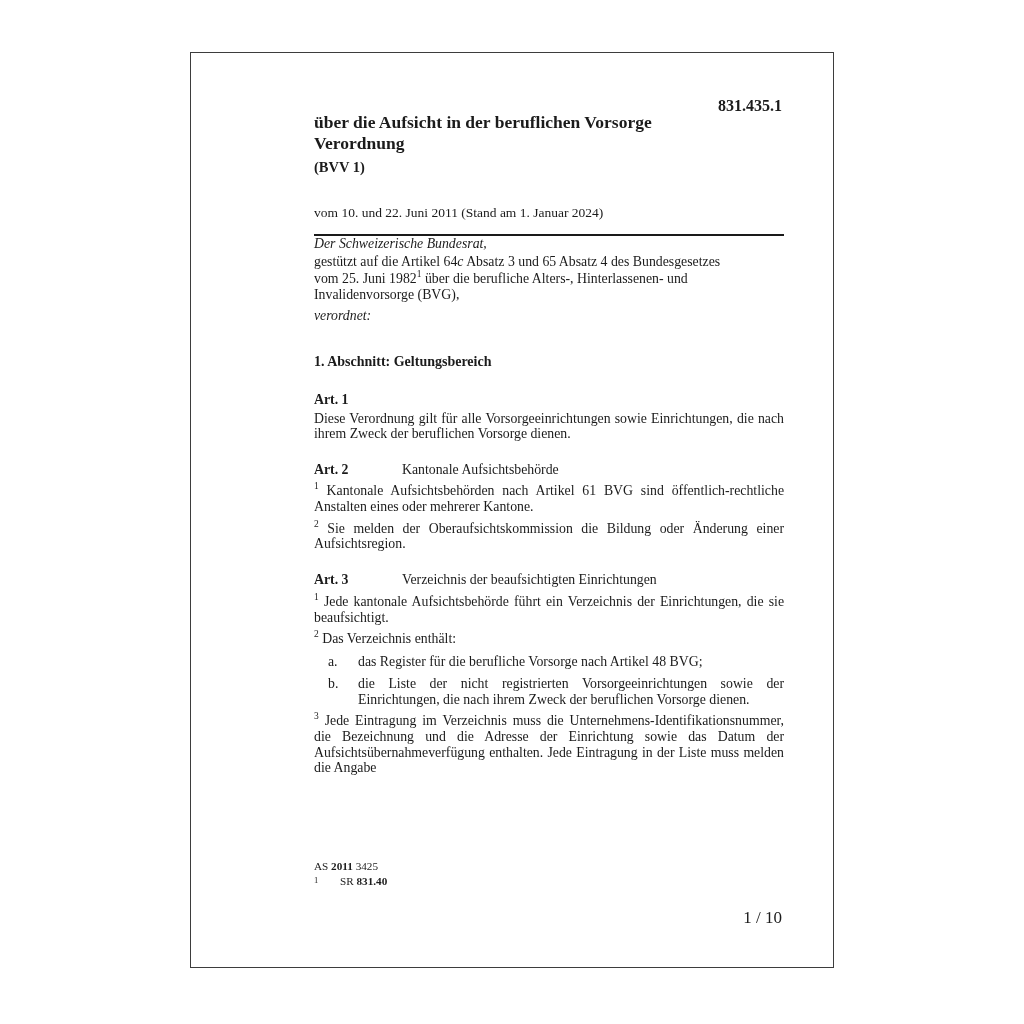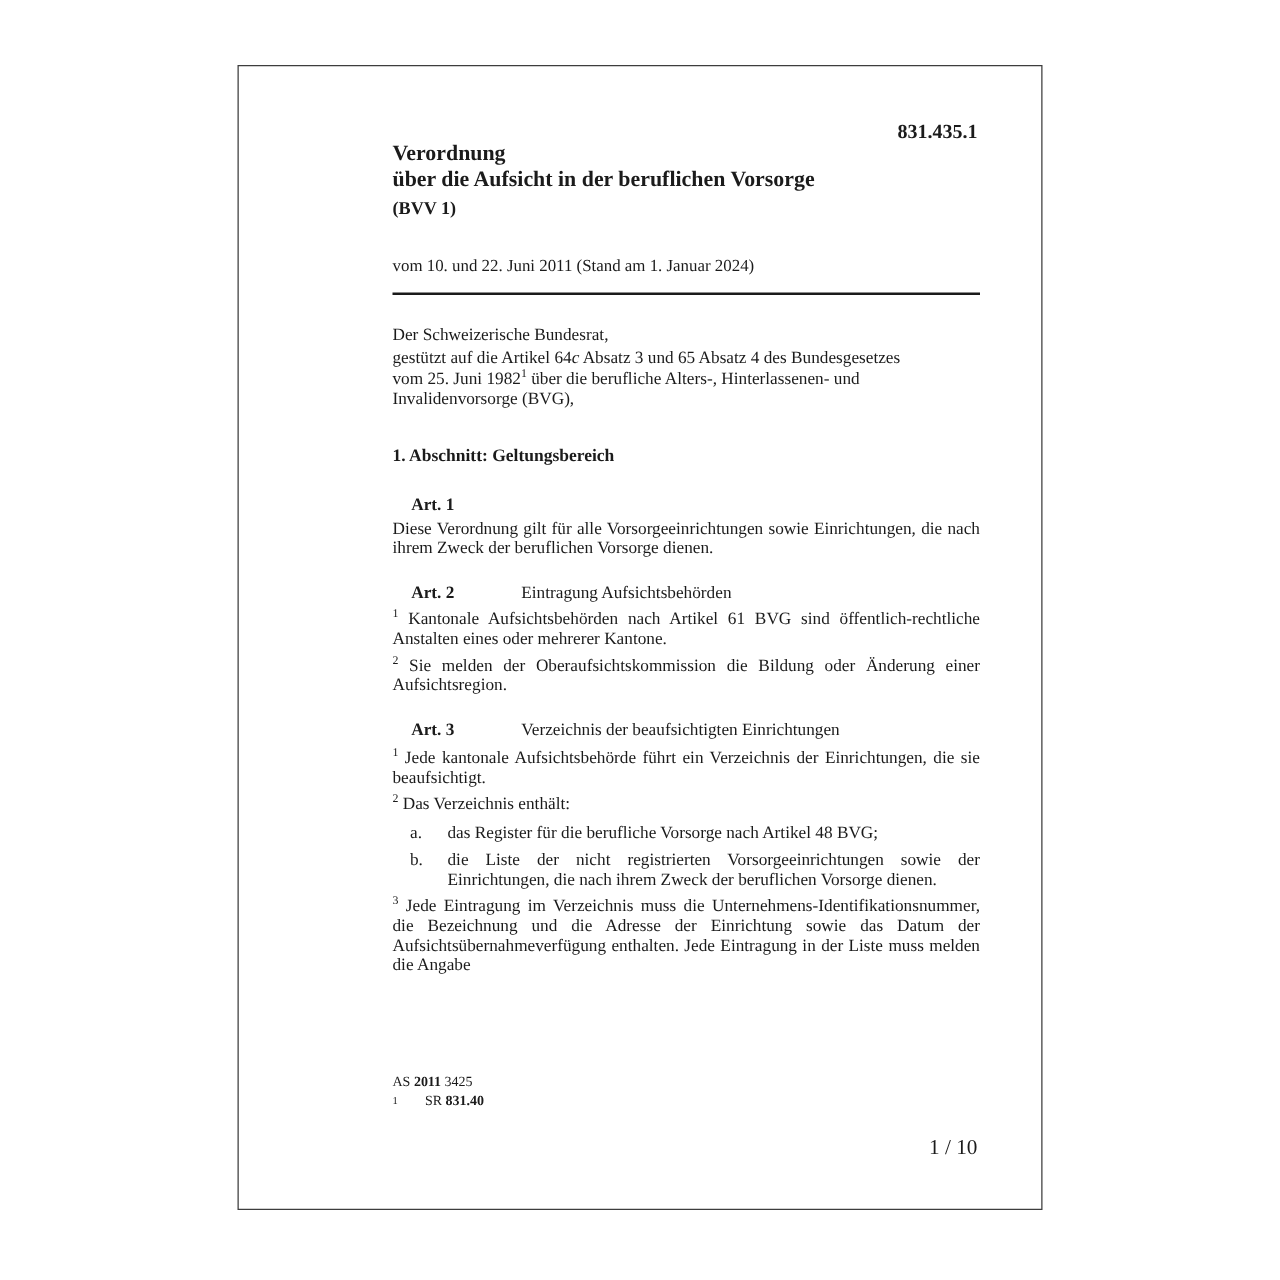--- a/index.html
+++ b/index.html
@@ -13,30 +13,30 @@
                font-size:16px; font-weight:bold; }
 
   .content { position:absolute; left:123px; top:59px; width:470px;
              font-size:13.8px; line-height:15.8px; }
 
   .title-block div { font-size:17.5px; font-weight:bold; line-height:20.5px; }
   .abbr { margin-top:6px; font-size:14.5px; font-weight:bold; line-height:17px; }
   .date-line { margin-top:29px; font-size:13.5px; line-height:16px; }
   .header-rule { margin-top:13px; height:2px; background:#1a1a1a; width:100%; }
 
-  .issuer { margin-top:24px; line-height:16px; }
+  .issuer { font-style:italic; line-height:16px; }
   .legal-basis { margin-top:2px; line-height:16.5px; }
   .enactment { margin-top:4px; font-style:italic; line-height:16px; }
 
   .section-heading { margin-top:29px; font-size:14px; font-weight:bold; line-height:17px; }
   .section-heading.s2 { margin-top:33px; }
 
   .art-line { margin-top:22px; line-height:16px; }
   .art-line.tight { margin-top:20px; }
-  .art-label { display:inline-block; width:88px; font-weight:bold;margin-left:15px; }
+  .art-label { display:inline-block; width:88px; font-weight:bold; }
 
   .body-p { margin-top:5px; text-align:justify; }
   .body-p.mt3 { margin-top:3px; }
   .body-p.mt6 { margin-top:6px; }
 
   sup.marker { font-size:9.5px; line-height:0; vertical-align:super; }
 
   .list-item { margin-top:7px; position:relative; padding-left:44px; text-align:justify; }
   .li-marker { position:absolute; left:14px; }
 
@@ -52,39 +52,40 @@
 </head>
 <body>
 
 <div class="page">
 
   <div class="sr-number">831.435.1</div>
 
   <div class="content">
 
     <div class="title-block">
+      <div>über die Aufsicht in der beruflichen Vorsorge</div>
       <div>Verordnung</div>
-      <div>über die Aufsicht in der beruflichen Vorsorge</div>
     </div>
     <div class="abbr">(BVV 1)</div>
     <div class="date-line">vom 10. und 22. Juni 2011 (Stand am 1. Januar 2024)</div>
     <div class="header-rule"></div>
 
     <p class="issuer">Der Schweizerische Bundesrat,</p>
 
     <p class="legal-basis"><span>gestützt auf die Artikel 64</span><i>c</i><span> Absatz 3 und 65 Absatz 4 des Bundesgesetzes</span><br><span>vom 25. Juni 1982</span><sup class="marker">1</sup><span> über die berufliche Alters-, Hinterlassenen- und</span><br><span>Invalidenvorsorge (BVG),</span></p>
 
+    <p class="enactment">verordnet:</p>
 
     <h2 class="section-heading">1. Abschnitt: Geltungsbereich</h2>
 
     <div class="art-line"><span class="art-label">Art. 1</span></div>
     <p class="body-p mt3"><span>Diese Verordnung gilt für alle Vorsorgeeinrichtungen sowie Einrichtungen, die nach ihrem Zweck der beruflichen Vorsorge dienen.</span></p>
 
 
-    <div class="art-line tight"><span class="art-label">Art. 2</span><span>Eintragung Aufsichtsbehörden</span></div>
+    <div class="art-line tight"><span class="art-label">Art. 2</span><span>Kantonale Aufsichtsbehörde</span></div>
     <p class="body-p"><sup class="marker">1</sup> <span>Kantonale Aufsichtsbehörden nach Artikel 61 BVG sind öffentlich-rechtliche Anstalten eines oder mehrerer Kantone.</span></p>
     <p class="body-p mt6"><sup class="marker">2</sup> <span>Sie melden der Oberaufsichtskommission die Bildung oder Änderung einer Aufsichtsregion.</span></p>
 
     <div class="art-line tight"><span class="art-label">Art. 3</span><span>Verzeichnis der beaufsichtigten Einrichtungen</span></div>
     <p class="body-p mt6"><sup class="marker">1</sup> <span>Jede kantonale Aufsichtsbehörde führt ein Verzeichnis der Einrichtungen, die sie beaufsichtigt.</span></p>
     <p class="body-p"><sup class="marker">2</sup> <span>Das Verzeichnis enthält:</span></p>
 
     <div class="list-item"><span class="li-marker">a.</span><span>das Register für die berufliche Vorsorge nach Artikel 48 BVG;</span></div>
     <div class="list-item"><span class="li-marker">b.</span><span>die Liste der nicht registrierten Vorsorgeeinrichtungen sowie der Einrichtungen, die nach ihrem Zweck der beruflichen Vorsorge dienen.</span></div>
 

